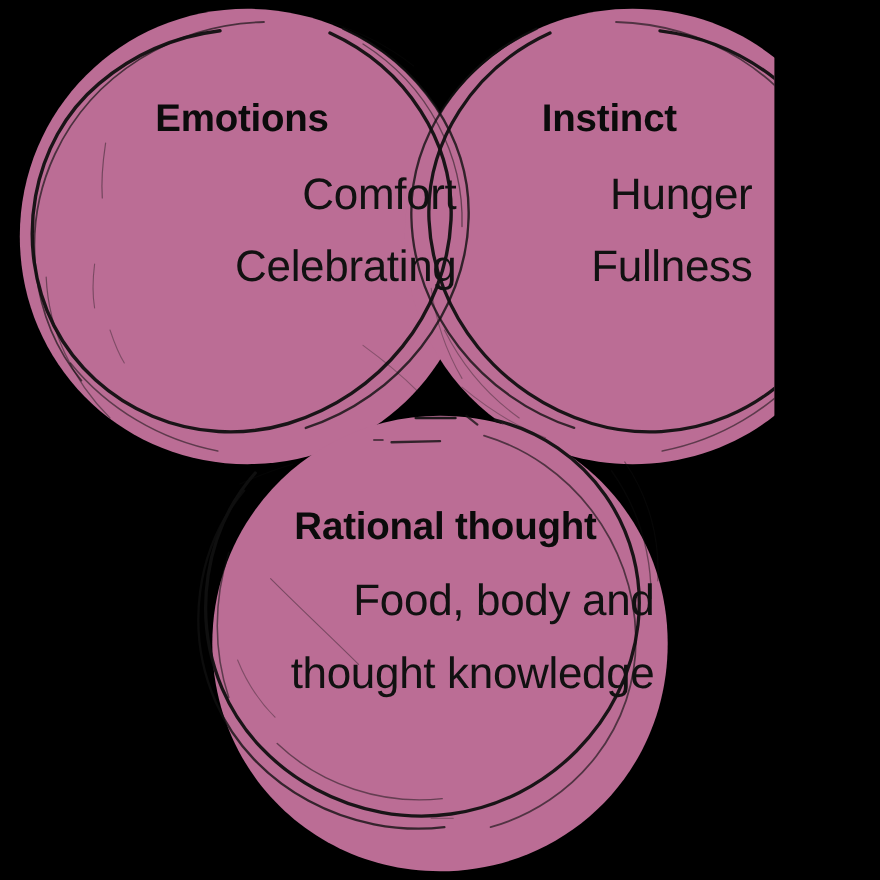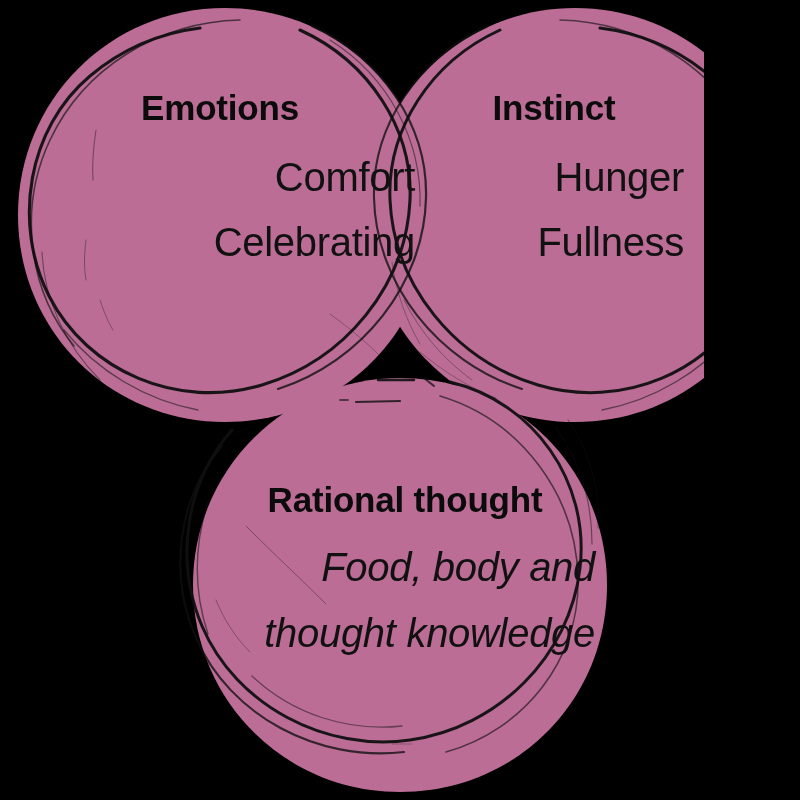--- a/index.html
+++ b/index.html
@@ -60,26 +60,25 @@
     top: 90px;
     width: 390px;
   }
   #group-instinct {
     left: 424px;
     top: 90px;
     width: 260px;
   }
   #group-rational {
     left: 215px;
-    top: 482px;
+    top: 461px;
     width: 380px;
   }
   #group-rational .lobe-items {
     margin-top: 17px;
-    font-style: italic;
   }
   #group-rational .lobe-item {
     line-height: 1.65;
   }
 </style>
 </head>
 <body>
 
 <div id="stage">
 

